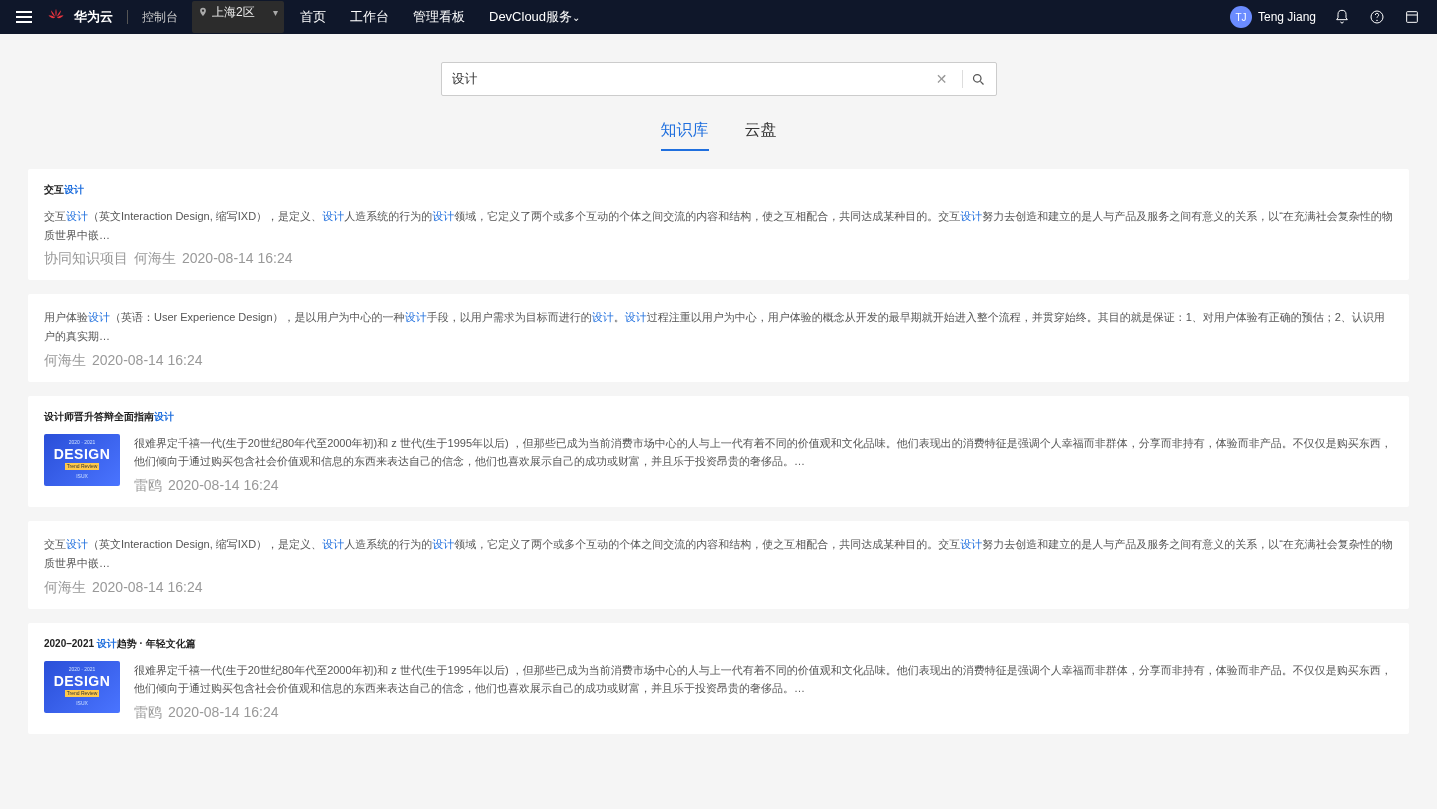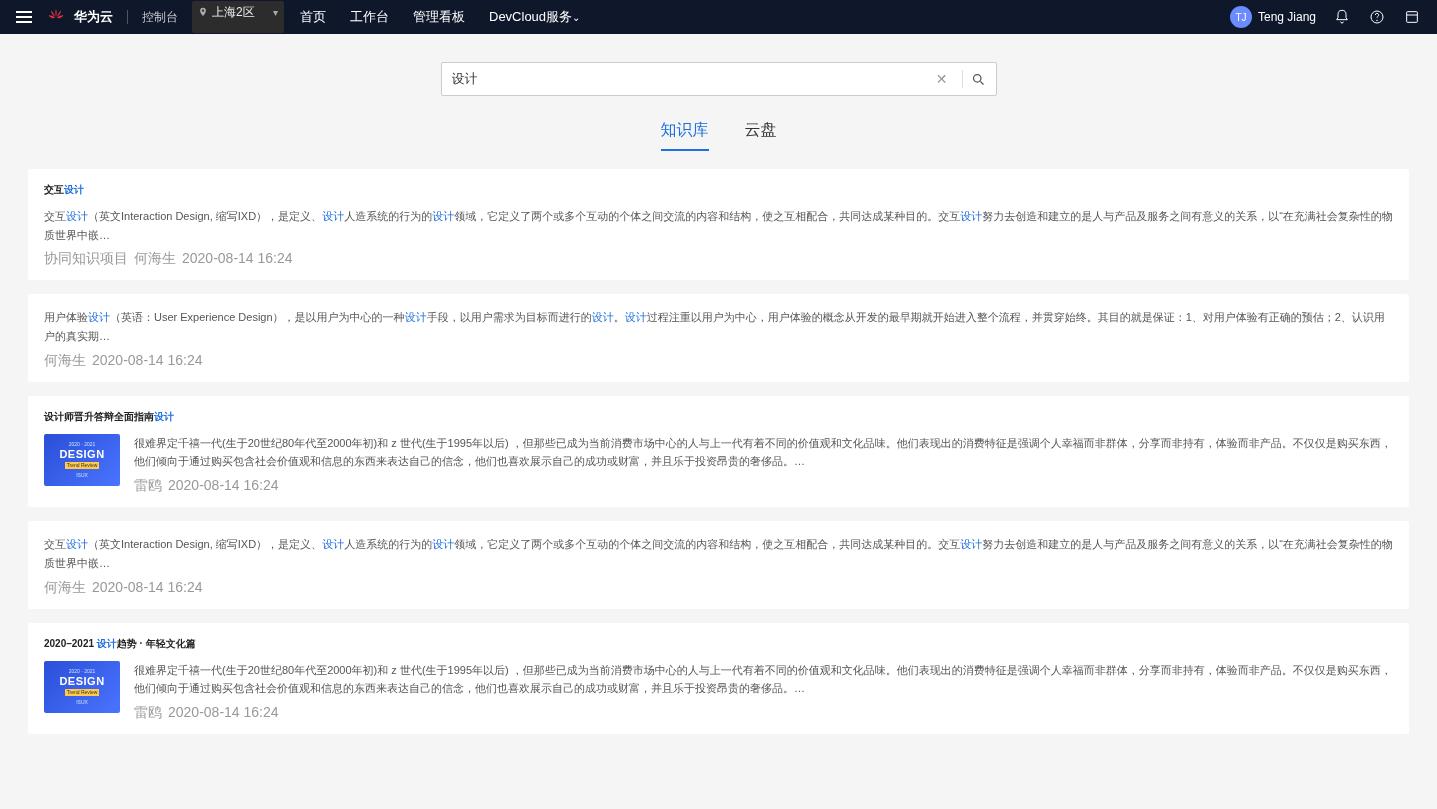--- a/index.html
+++ b/index.html
@@ -62,21 +62,21 @@
 .result-title { font-size:10px; font-weight:600; color:#222; margin-bottom:10px; cursor:pointer; }
 .result-title .hl { color:#1f6fde; font-weight:600; }
 .result-body { display:flex; gap:14px; }
 .thumb {
   width:76px; height:52px; flex:0 0 76px;
   background:linear-gradient(135deg,#2a4fd8,#4a74ff); border-radius:2px;
   display:flex; flex-direction:column; align-items:center; justify-content:center;
   color:#fff; font-size:6px; text-align:center; line-height:1;
 }
 .thumb .t1 { font-size:5px; color:#cde0ff; }
-.thumb .t2 { font-size:11px; font-weight:800; letter-spacing:0.5px; margin:2px 0; }
+.thumb .t2 { font-size:14px; font-weight:800; letter-spacing:0.5px; margin:2px 0; }
 .thumb .t3 { font-size:5px; background:#ffc94a; color:#333; padding:1px 2px; }
 .thumb .t4 { font-size:5px; margin-top:4px; color:#cde0ff; }
 .result-text { flex:1; min-width:0; }
 .snippet { font-size:11px; color:#555; line-height:1.7; margin-bottom:6px;
   overflow:hidden; display:-webkit-box; -webkit-line-clamp:2; -webkit-box-orient:vertical;}
 .snippet .hl { color:#1f6fde; }
 .meta { font-size:14px; color:#999; display:flex; gap:6px; }
 </style>
 </head>
 <body>

